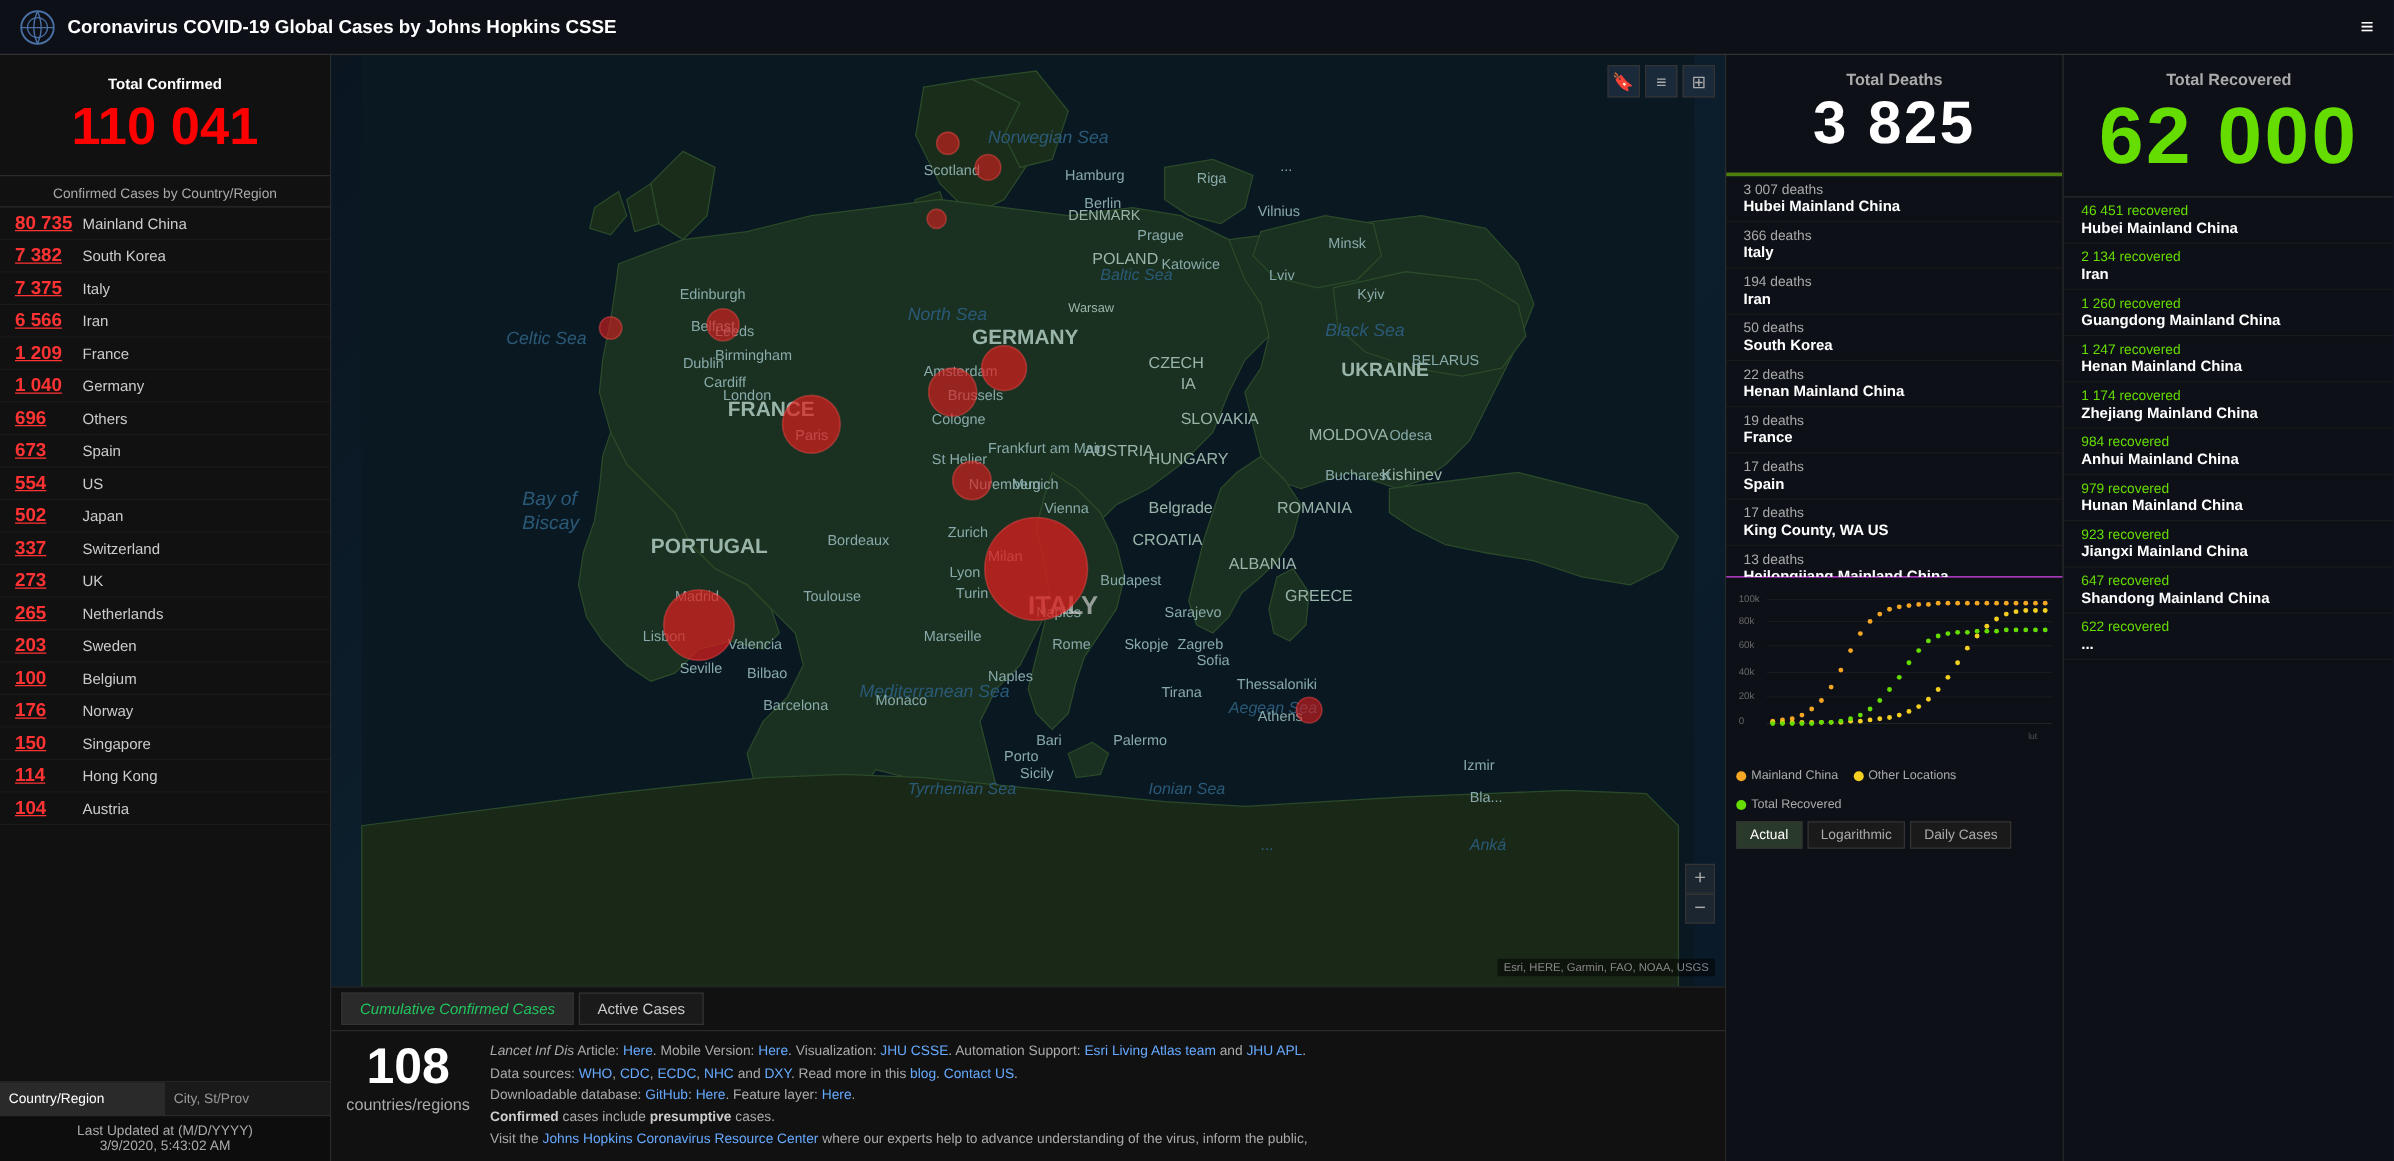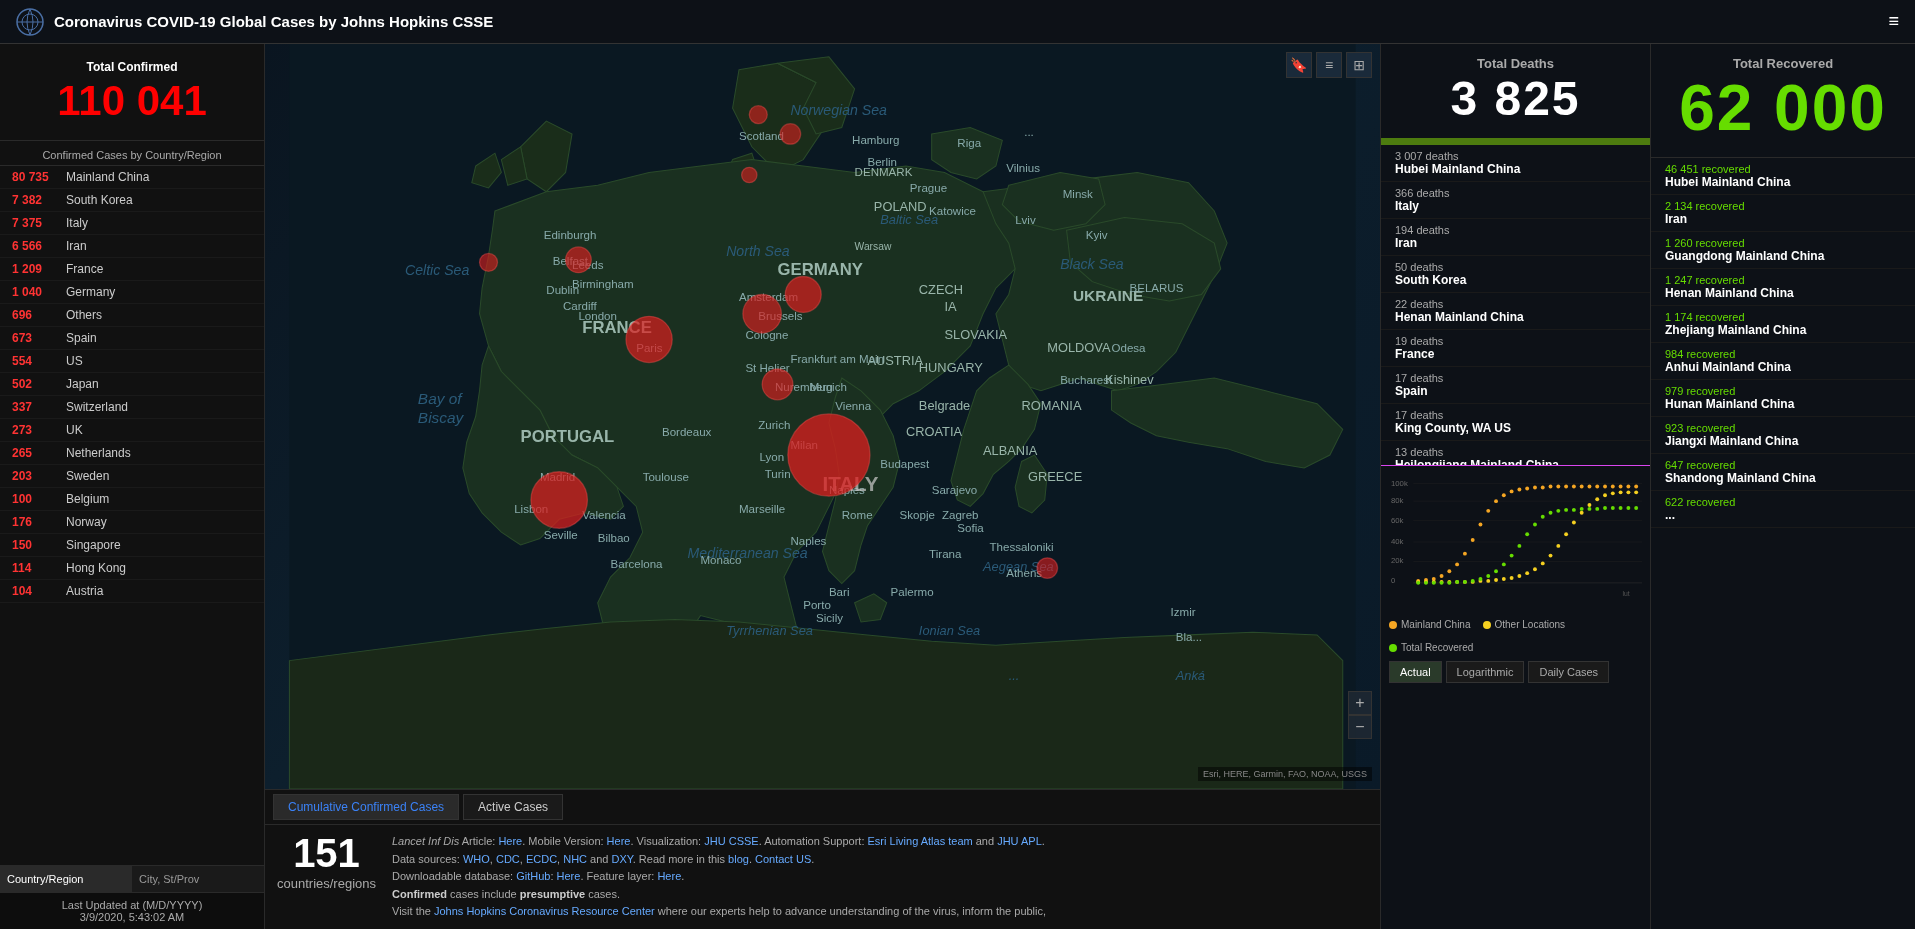--- a/index.html
+++ b/index.html
@@ -99,21 +99,22 @@
       display: flex;
       align-items: center;
       padding: 4px 12px;
       border-bottom: 1px solid #1a1a1a;
       gap: 6px;
     }
     .country-count {
       color: #ff3333;
       font-weight: bold;
       min-width: 48px;
-      font-size: 12px;
+      font-size: 15px;
+      text-decoration: underline;
     }
     .country-name {
       color: #ccc;
       font-size: 12px;
     }
 
     .tab-row {
       display: flex;
       border-top: 1px solid #2a2a2a;
     }
@@ -235,21 +236,22 @@
     .map-tab {
       padding: 5px 14px;
       font-size: 12px;
       cursor: pointer;
       border: 1px solid #333;
       background: #1a1a1a;
       color: #ccc;
     }
     .map-tab.active {
       background: #2a2a2a;
-      color: #3b82f6;
+      color: #22c55e;
+      font-style: italic;
     }
 
     .bottom-info {
       background: #111;
       padding: 8px 12px;
       font-size: 11px;
       color: #aaa;
       line-height: 1.7;
       border-top: 1px solid #2a2a2a;
       display: flex;
@@ -282,21 +284,21 @@
     .right-panel {
       width: 270px;
       background: #0d1117;
       display: flex;
       flex-direction: column;
       border-left: 1px solid #2a2a2a;
     }
 
     .deaths-box {
       padding: 12px 29px;
-      border-bottom: 7px solid #4d7c0f;
+      border-bottom: 3px solid #4d7c0f;
     }
     .deaths-label {
       color: #aaa;
       font-size: 13px;
       font-weight: bold;
       text-align: center;
     }
     .deaths-number {
       color: #fff;
       font-size: 48px;
@@ -721,21 +723,21 @@
       </div>
     </div>
 
     <div class="map-tabs">
       <div class="map-tab active">Cumulative Confirmed Cases</div>
       <div class="map-tab">Active Cases</div>
     </div>
 
     <div class="bottom-info">
       <div class="bottom-count-box">
-        <div class="bottom-count-num">151</div>
+        <div class="bottom-count-num">108</div>
         <div class="bottom-count-label">countries/regions</div>
       </div>
       <div class="bottom-text">
         <span><em>Lancet Inf Dis</em> Article: <a>Here</a>. Mobile Version: <a>Here</a>. Visualization: <a>JHU CSSE</a>. Automation Support: <a>Esri Living Atlas team</a> and <a>JHU APL</a>.<br>
         Data sources: <a>WHO</a>, <a>CDC</a>, <a>ECDC</a>, <a>NHC</a> and <a>DXY</a>. Read more in this <a>blog</a>. <a>Contact US</a>.<br>
         Downloadable database: <a>GitHub</a>: <a>Here</a>. Feature layer: <a>Here</a>.<br>
         <strong>Confirmed</strong> cases include <strong>presumptive</strong> cases.<br>
         Visit the <a>Johns Hopkins Coronavirus Resource Center</a> where our experts help to advance understanding of the virus, inform the public,</span>
       </div>
     </div>

